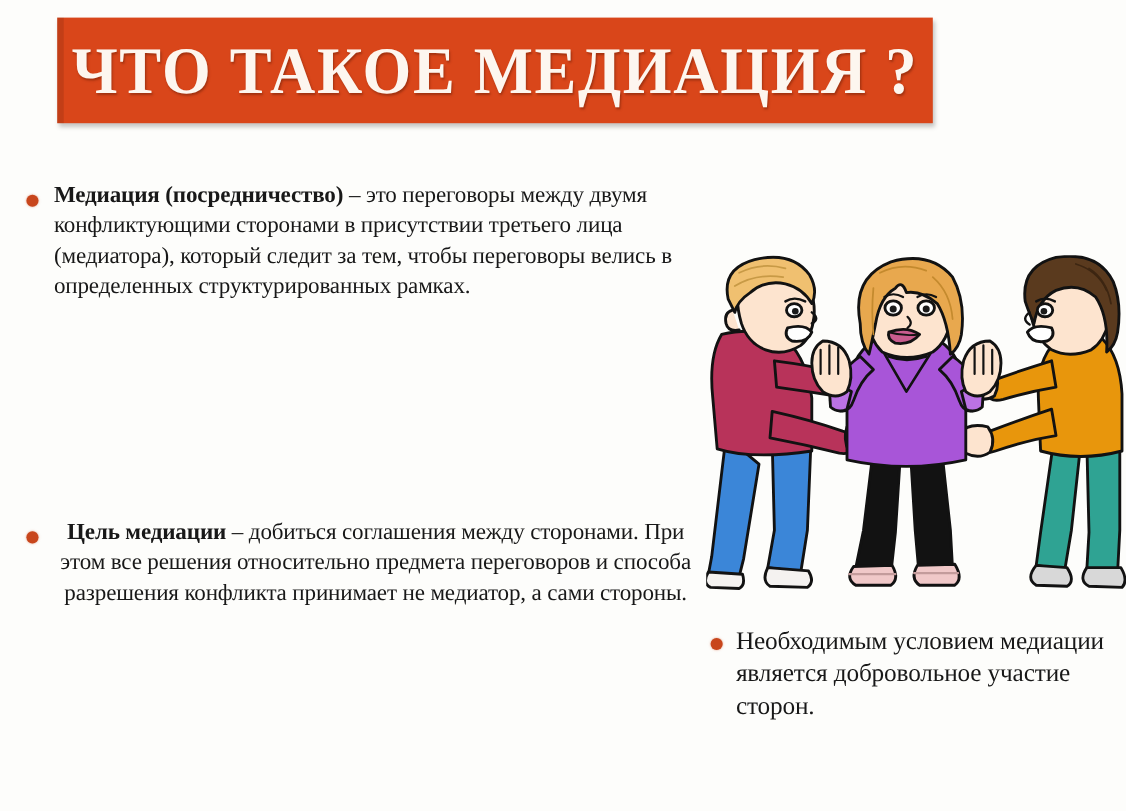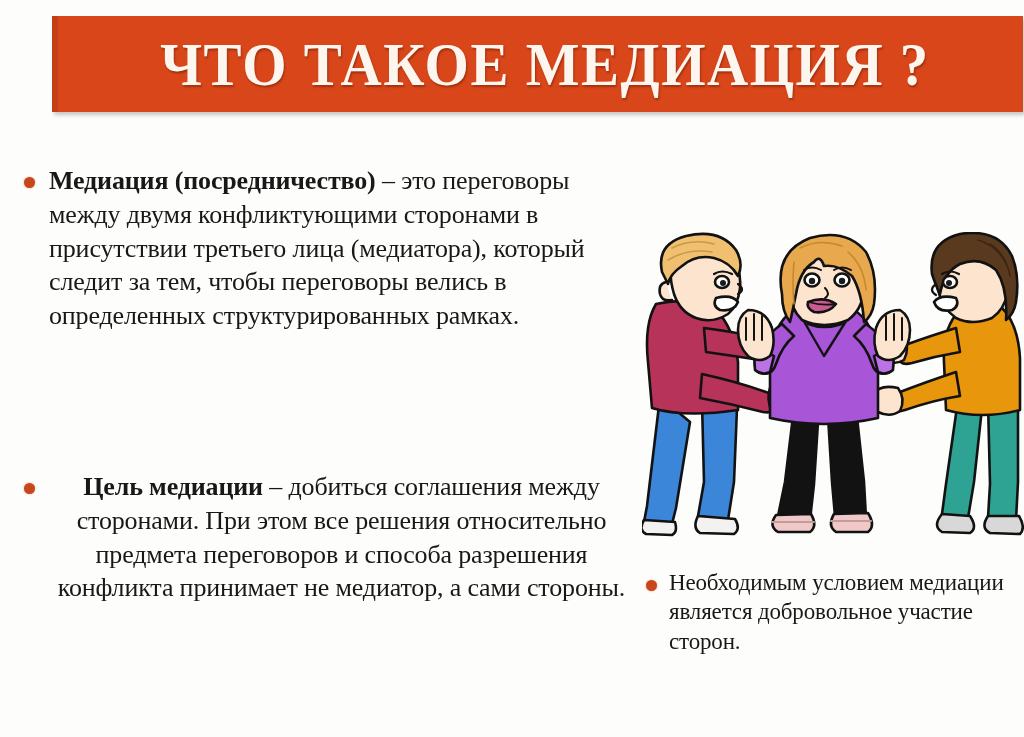--- a/index.html
+++ b/index.html
@@ -15,28 +15,27 @@
     background: #fdfdfb;
     overflow: hidden;
     font-family: "Liberation Serif", "DejaVu Serif", serif;
   }
 
   
   #title-banner {
     position: absolute;
     left: 52px;
     top: 16px;
-    width: 956px;
+    width: 796px;
     height: 96px;
     background: #d9461a;
     box-shadow: 2px 3px 4px rgba(0,0,0,0.22);
     display: flex;
     align-items: center;
     justify-content: center;
-    padding-left: 15px;
   }
   #title-banner::before {
     content: "";
     position: absolute;
     left: 0; top: 0; bottom: 0;
     width: 6px;
     background: rgba(0,0,0,0.10);
   }
   #title-text {
     color: #fdf6ef;
@@ -61,21 +60,21 @@
     width: 11px;
     height: 11px;
     border-radius: 50%;
     background: #c8461c;
     box-shadow: 0 0 2px rgba(200,70,28,0.55);
     margin-top: 13px;
     margin-right: 14px;
   }
   .bullet-text {
     color: #181818;
-    font-size: 26px;
+    font-size: 21px;
     line-height: 1.30;
     letter-spacing: -0.15px;
     word-spacing: 0px;
   }
   .lead {
     font-weight: bold;
   }
 
   #block-1 { left: 24px; top: 164px; width: 600px; }
   #block-2 { left: 24px; top: 470px; width: 610px; text-align: center; }

